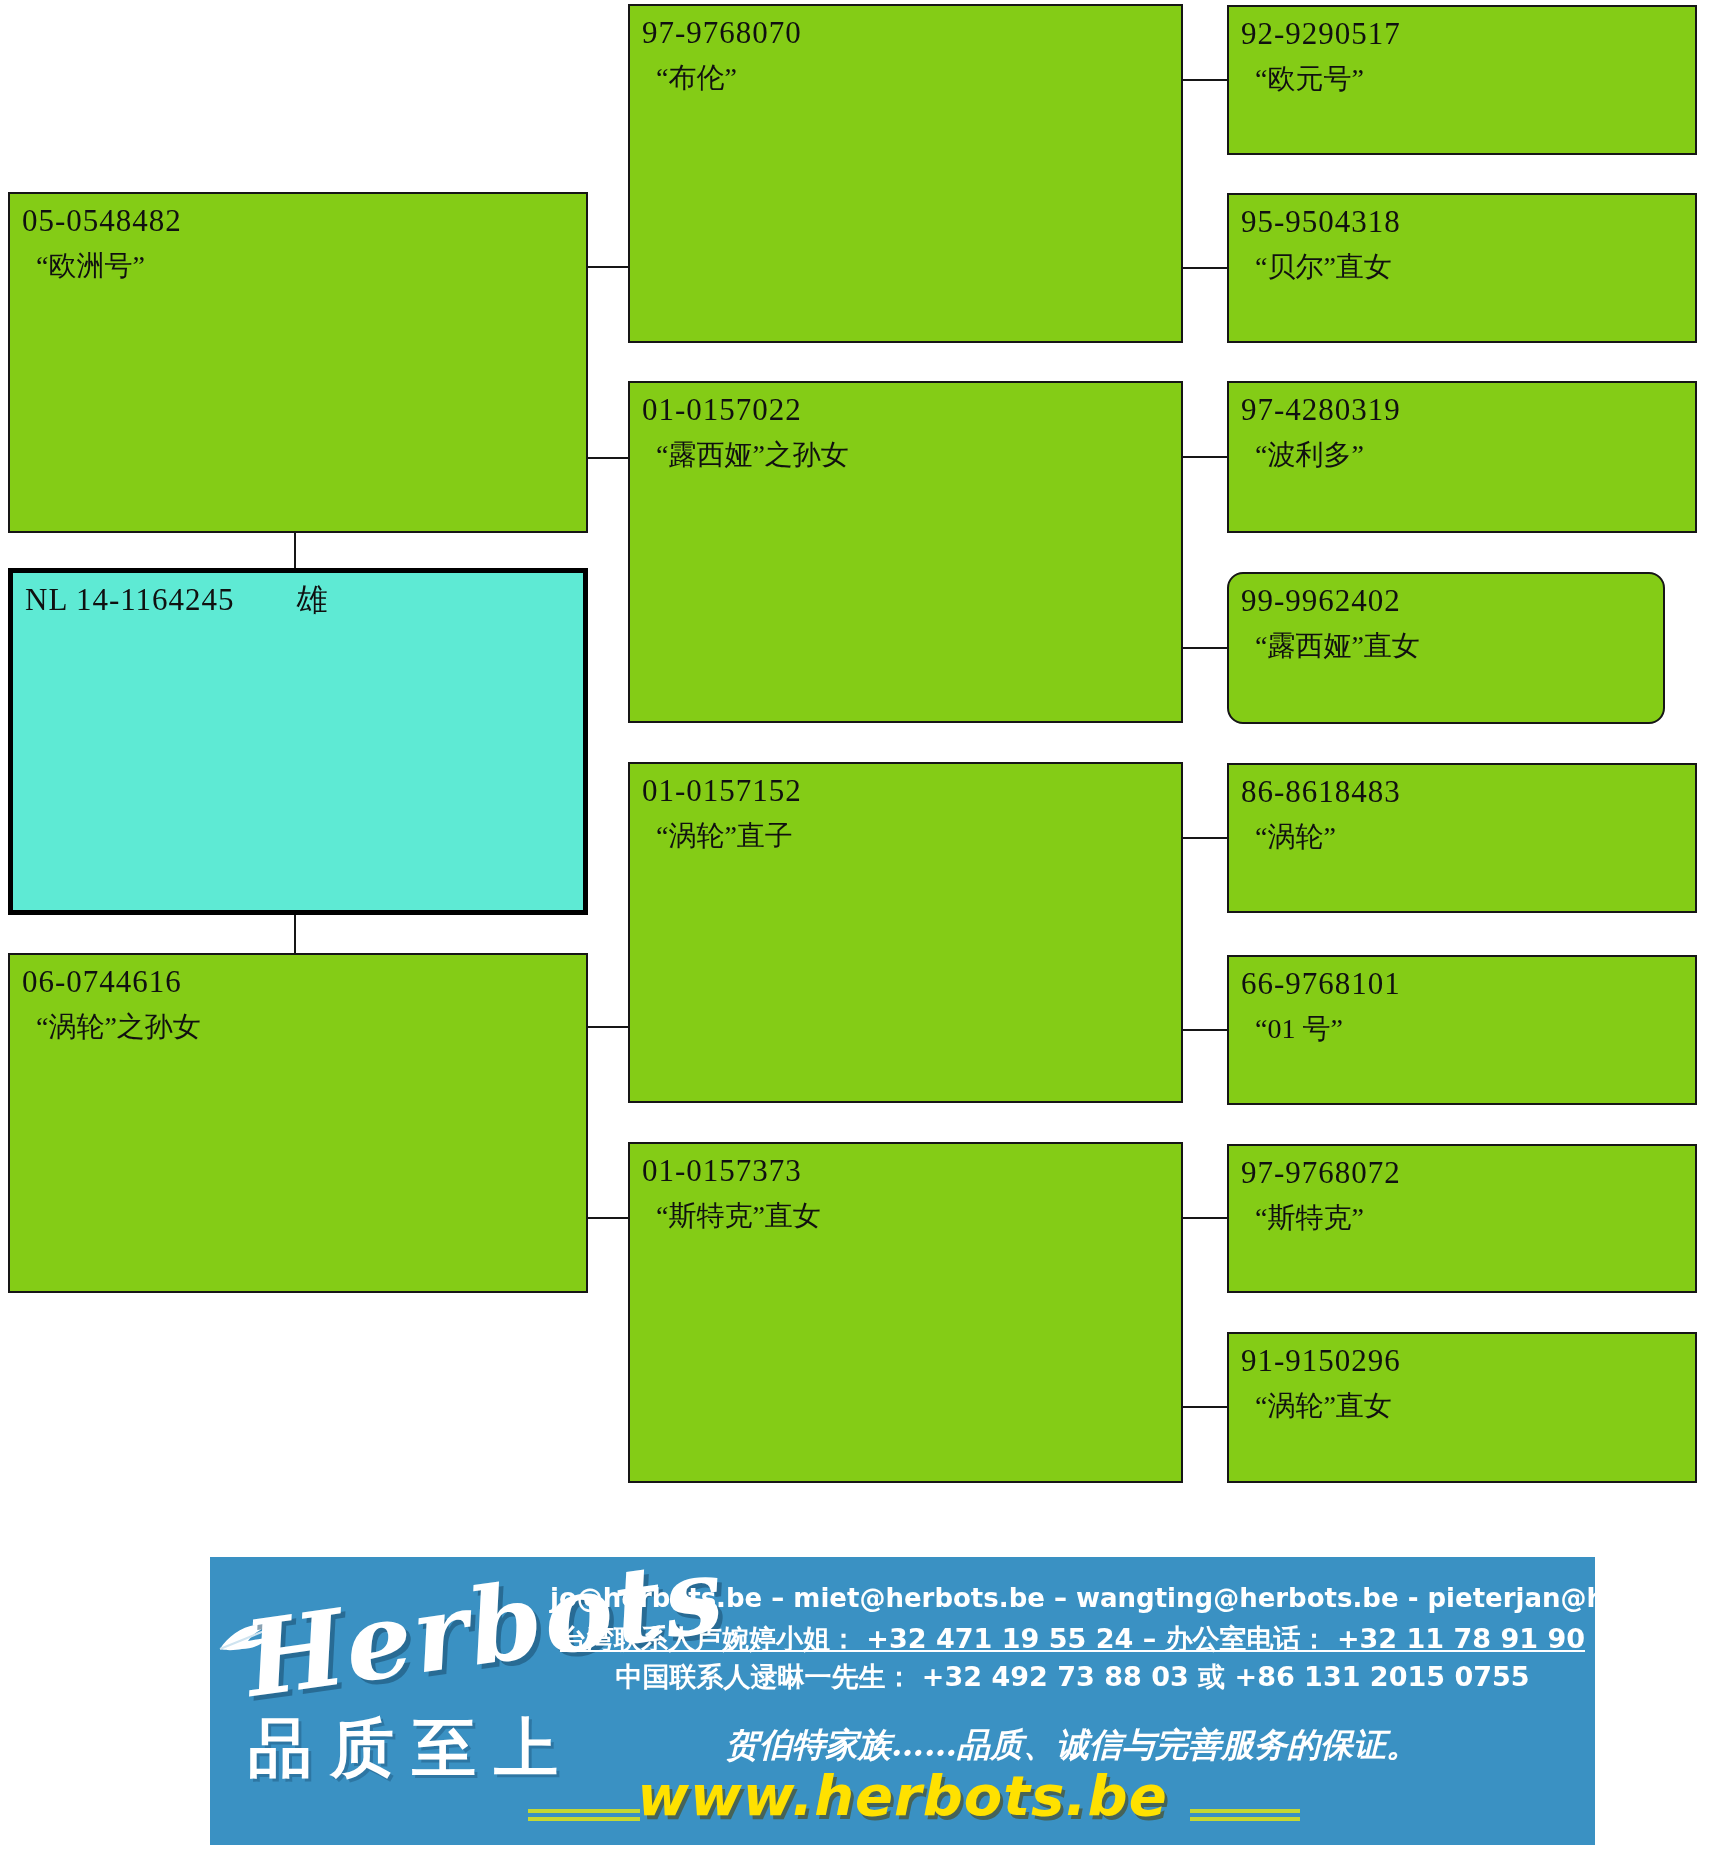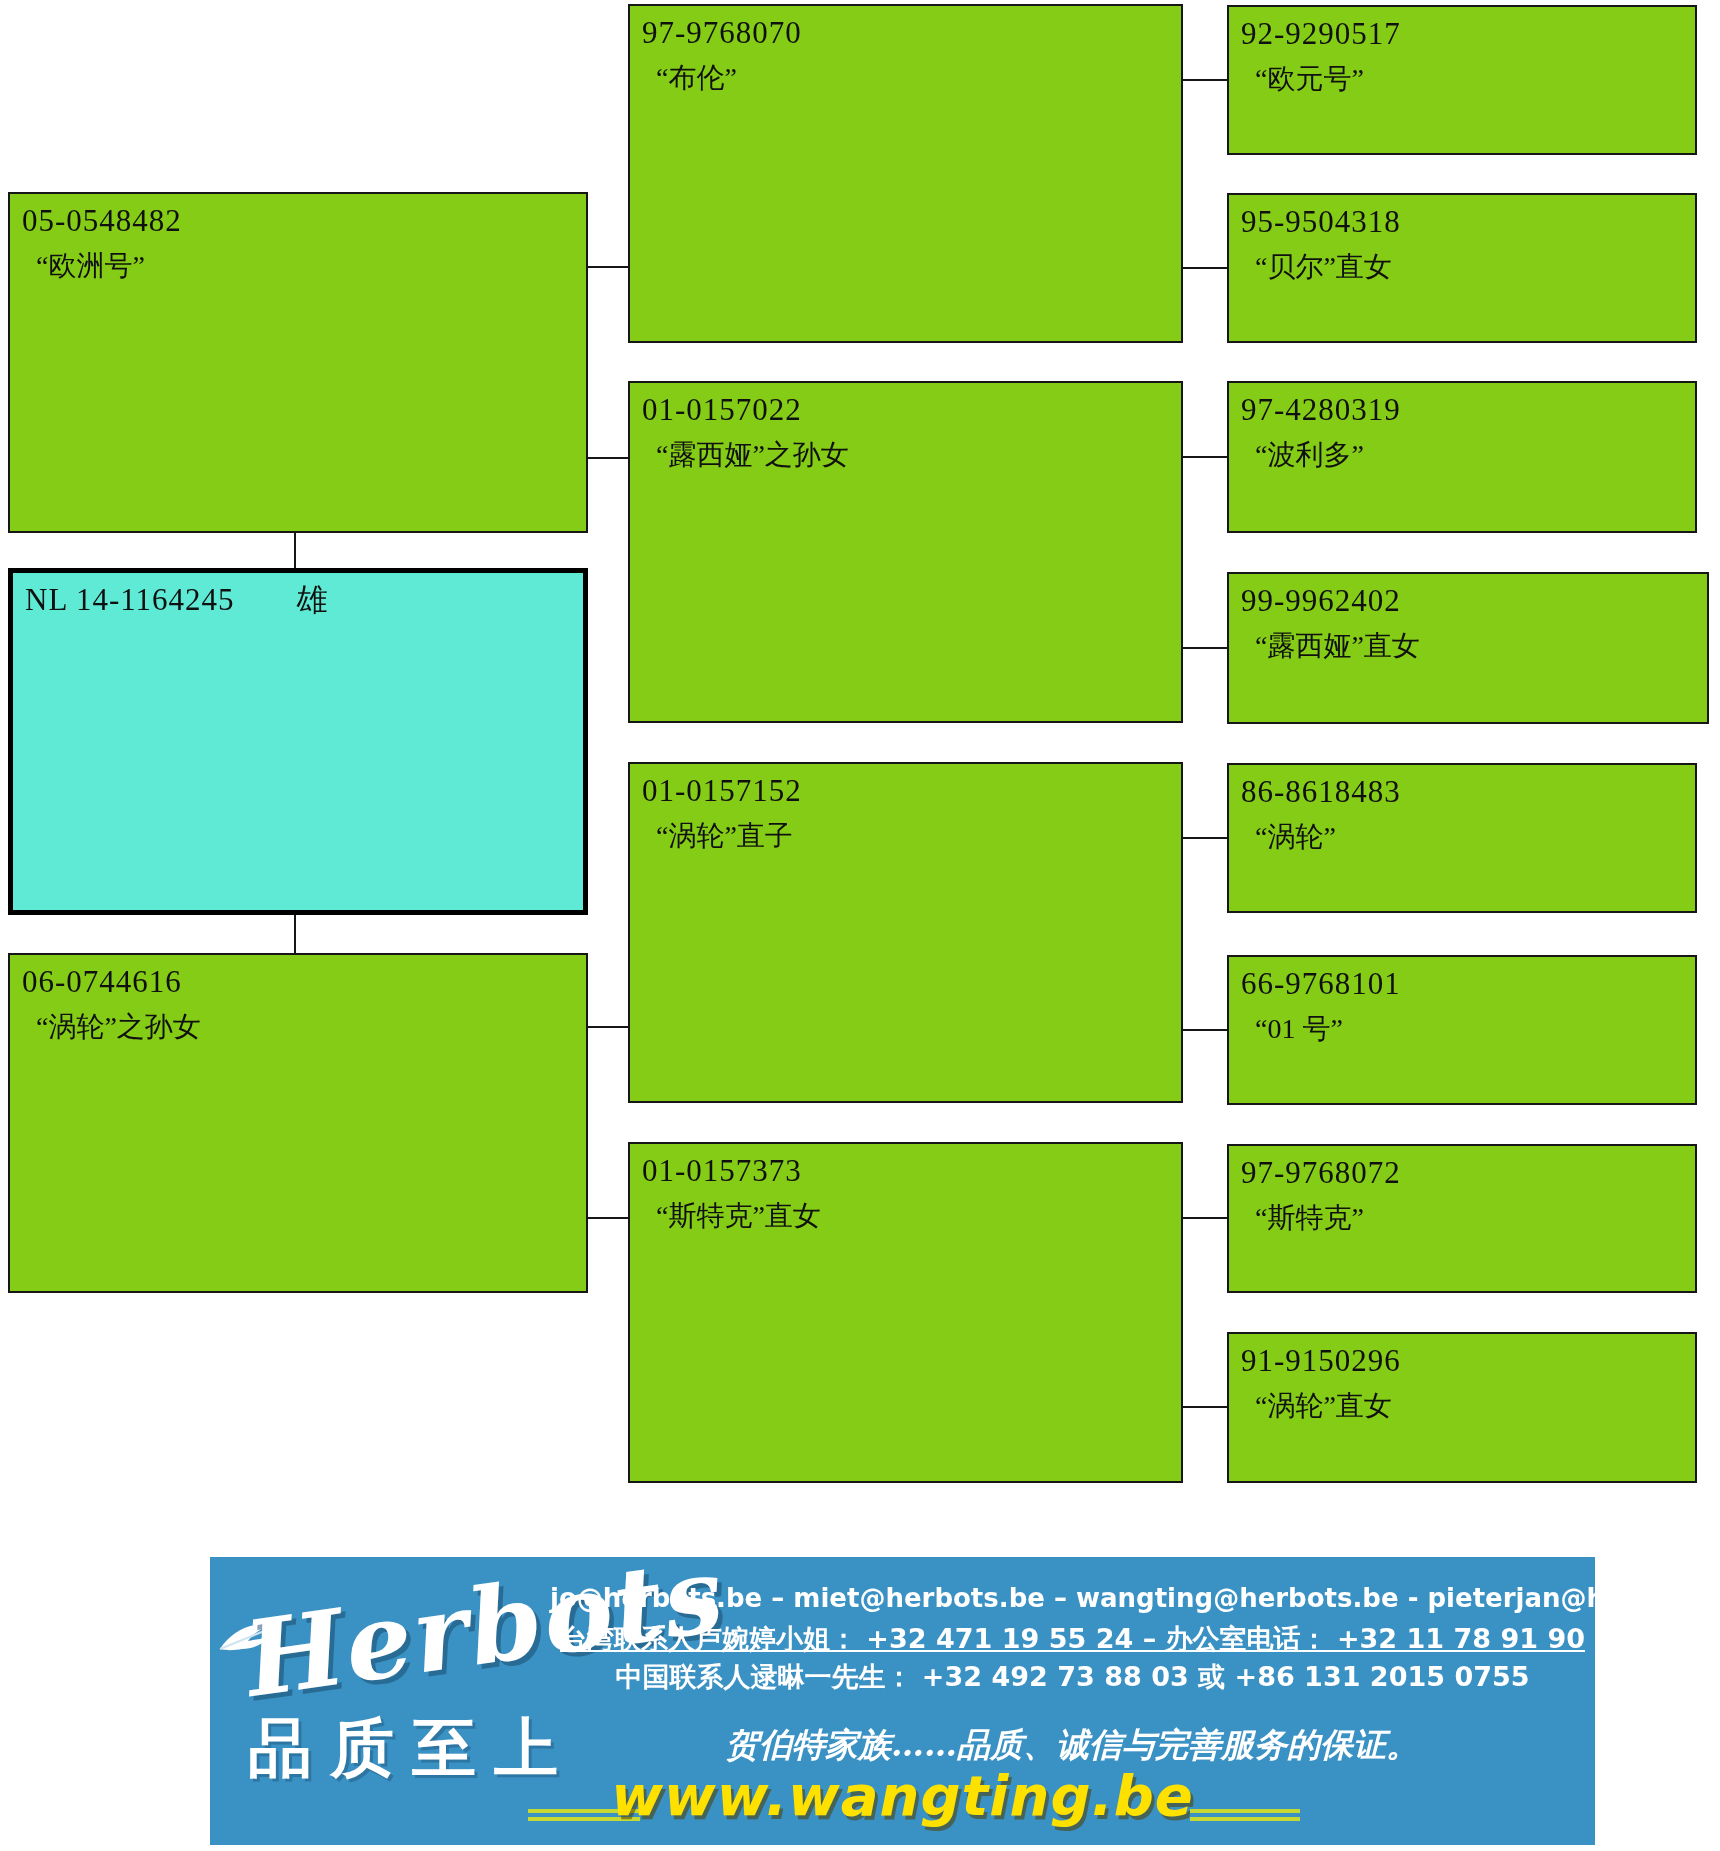--- a/index.html
+++ b/index.html
@@ -87,21 +87,21 @@
     <span class="bname">“欧元号”</span>
   </div>
   <div class="pbox" style="left:1227px;top:193px;width:470px;height:150px;">
     <span class="ring">95-9504318</span>
     <span class="bname">“贝尔”直女</span>
   </div>
   <div class="pbox" style="left:1227px;top:381px;width:470px;height:152px;">
     <span class="ring">97-4280319</span>
     <span class="bname">“波利多”</span>
   </div>
-  <div class="pbox" style="left:1227px;top:572px;width:482px;height:152px;">
+  <div class="pbox" style="left:1227px;top:572px;width:438px;height:152px;border-radius:16px;">
     <span class="ring">99-9962402</span>
     <span class="bname">“露西娅”直女</span>
   </div>
   <div class="pbox" style="left:1227px;top:763px;width:470px;height:150px;">
     <span class="ring">86-8618483</span>
     <span class="bname">“涡轮”</span>
   </div>
   <div class="pbox" style="left:1227px;top:955px;width:470px;height:150px;">
     <span class="ring">66-9768101</span>
     <span class="bname">“01 号”</span>
@@ -140,17 +140,17 @@
     </svg>
     <div class="logo-script">Herbots</div>
     <div class="logo-sub">品质至上</div>
 
     <div class="btext line-emails">jo@herbots.be – miet@herbots.be – wangting@herbots.be - pieterjan@herbots.be</div>
     <div class="btext line-taiwan">台湾联系人卢婉婷小姐： +32 471 19 55 24  – 办公室电话： +32 11 78 91 90</div>
     <div class="btext line-china">中国联系人逯晽一先生： +32 492 73 88 03 或 +86 131 2015 0755</div>
     <div class="btext line-slogan">贺伯特家族……品质、诚信与完善服务的保证。</div>
 
     <div class="dbl left" style="border-top-color: rgb(198, 216, 50); border-bottom-color: rgb(198, 216, 50);"></div>
-    <div class="website" style="color: rgb(255, 225, 0);">www.wangting.be</div>
+    <div class="website" style="color: rgb(255, 225, 0);">www.herbots.be</div>
     <div class="dbl right" style="border-top-color: rgb(198, 216, 50); border-bottom-color: rgb(198, 216, 50);"></div>
   </div>
 
 </div>
 
 </body></html>

